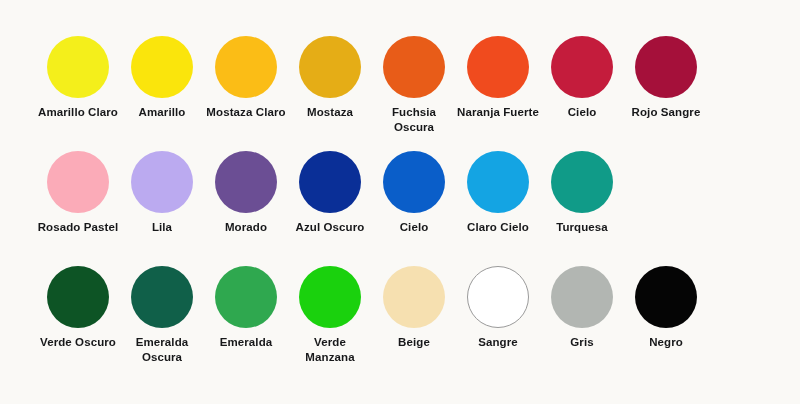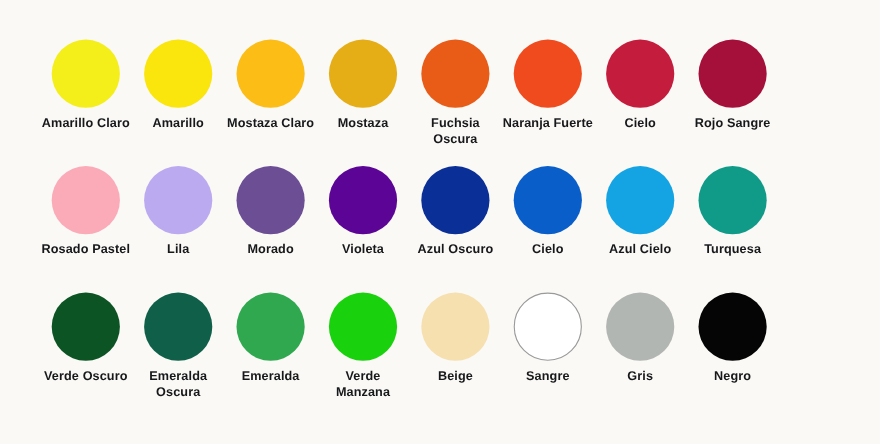--- a/index.html
+++ b/index.html
@@ -101,34 +101,30 @@
       </div>
       <div class="swatch">
         <div class="swatch-circle" style="background: rgb(187, 170, 240);"></div>
         <div class="swatch-label">Lila</div>
       </div>
       <div class="swatch">
         <div class="swatch-circle" style="background: rgb(107, 78, 148);"></div>
         <div class="swatch-label">Morado</div>
       </div>
       <div class="swatch">
-        <div class="swatch-circle" style="background: rgb(91, 4, 150);"></div>
-        <div class="swatch-label">Violeta</div>
-      </div>
-      <div class="swatch">
         <div class="swatch-circle" style="background: rgb(10, 47, 151);"></div>
         <div class="swatch-label">Azul Oscuro</div>
       </div>
       <div class="swatch">
         <div class="swatch-circle" style="background: rgb(10, 94, 201);"></div>
         <div class="swatch-label">Cielo</div>
       </div>
       <div class="swatch">
         <div class="swatch-circle" style="background: rgb(20, 164, 227);"></div>
-        <div class="swatch-label">Azul Cielo</div>
+        <div class="swatch-label">Claro Cielo</div>
       </div>
       <div class="swatch">
         <div class="swatch-circle" style="background: rgb(16, 155, 136);"></div>
         <div class="swatch-label">Turquesa</div>
       </div>
     </div>
     <div class="swatch-row">
       <div class="swatch">
         <div class="swatch-circle" style="background: rgb(13, 84, 37);"></div>
         <div class="swatch-label">Verde Oscuro</div>

